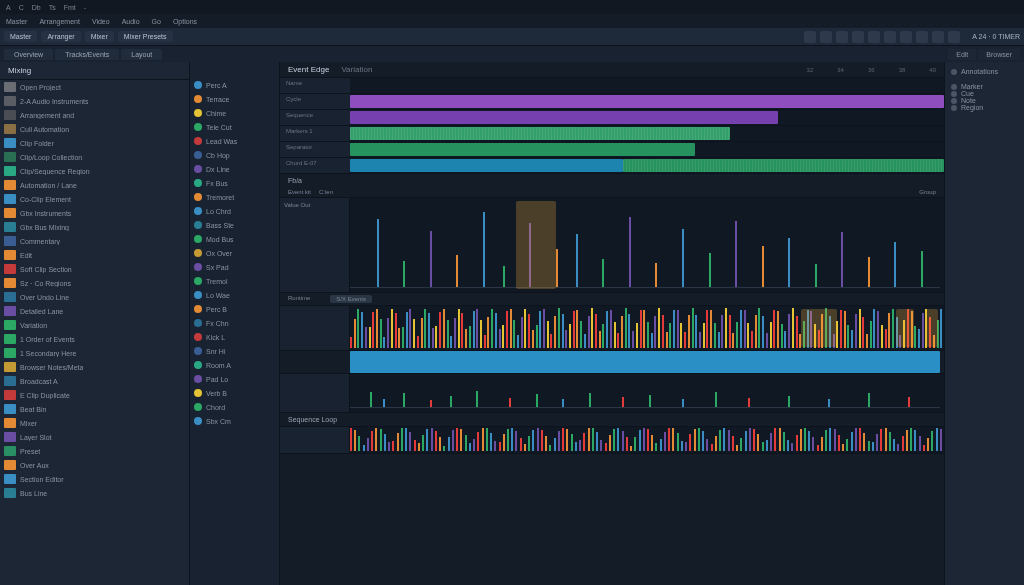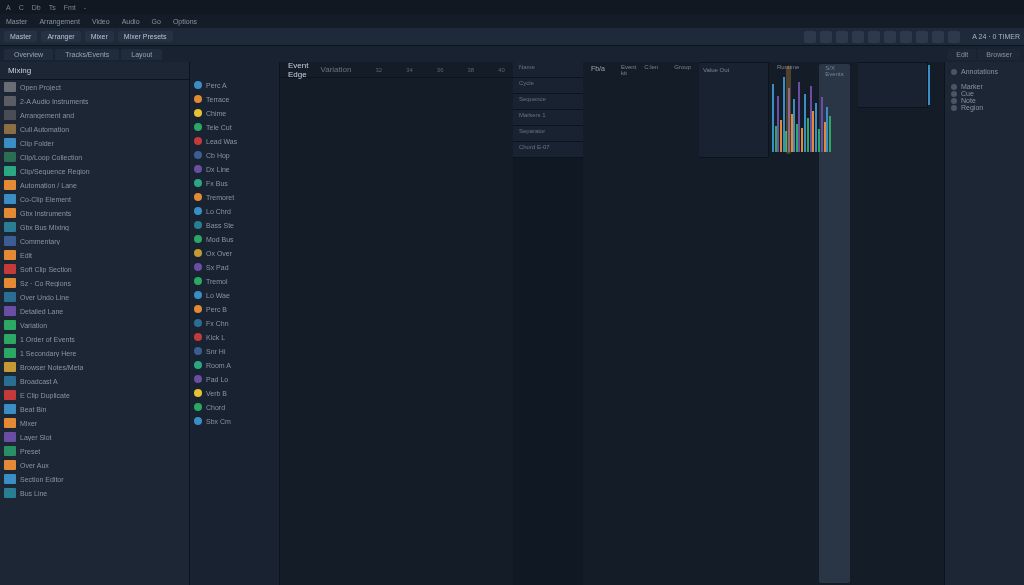--- a/index.html
+++ b/index.html
@@ -35,21 +35,21 @@
 .sidebar-a .row { display: flex; align-items: center; height: 14px; padding: 0 4px; gap: 4px; font-size: 7px; color: #8a94a2; }
 .sidebar-a .row .sw { width: 12px; height: 10px; border-radius: 1px; flex-shrink: 0; }
 .sidebar-a .row .lbl { white-space: nowrap; overflow: hidden; }
 
 
 .sidebar-b { width: 90px; background: #182230; border-right: 1px solid #0d131c; display: flex; flex-direction: column; }
 .sidebar-b .row { display: flex; align-items: center; height: 14px; padding: 0 4px; gap: 4px; font-size: 7px; color: #8a94a2; }
 .sidebar-b .row .dot { width: 8px; height: 8px; border-radius: 50%; flex-shrink: 0; }
 
 
-.content { flex: 1; background: #141c28; display: flex; flex-direction: row; overflow: hidden; }
+.content { flex: 1; background: #141c28; display: flex; flex-direction: column; overflow: hidden; }
 .content .chdr { height: 16px; display: flex; align-items: center; padding: 0 8px; font-size: 8px; color: #c8d2e0; border-bottom: 1px solid #0d131c; gap: 12px; }
 .content .chdr .spacer { flex: 1; }
 
 
 .tracks { display: flex; flex-direction: column; background: #101824; }
 .track { display: flex; height: 16px; border-bottom: 1px solid rgba(0,0,0,0.2); }
 .track .tlbl { width: 70px; padding: 2px 6px; font-size: 6px; color: #6a7482; background: #182230; overflow: hidden; white-space: nowrap; }
 .track .tbody { flex: 1; position: relative; }
 .clip { position: absolute; top: 1px; bottom: 1px; border-radius: 1px; opacity: 0.85; }
 .clip.hatch::after { content: ""; position: absolute; inset: 0; background: repeating-linear-gradient(90deg, rgba(255,255,255,0.12) 0 1px, transparent 1px 3px); }

